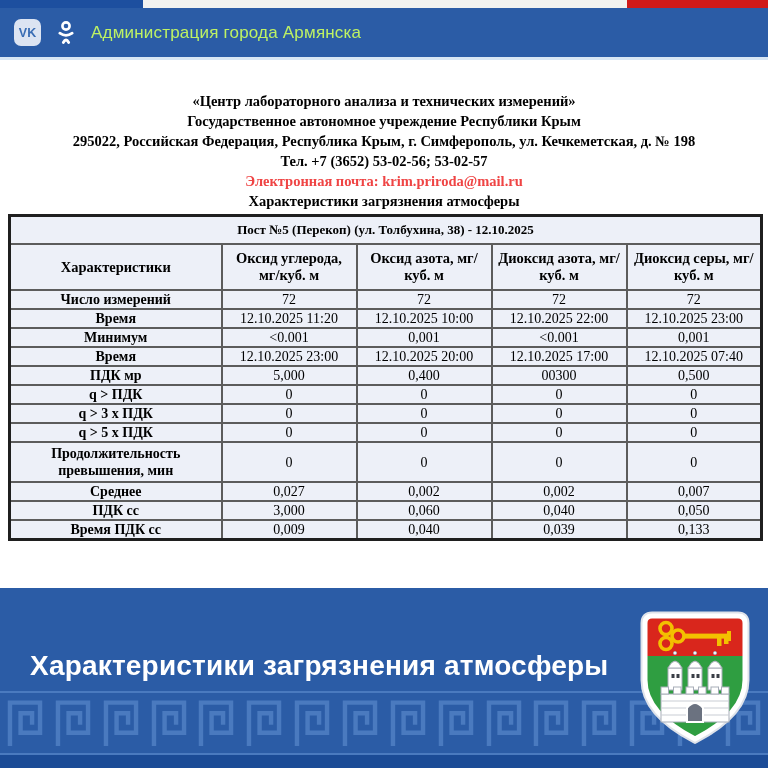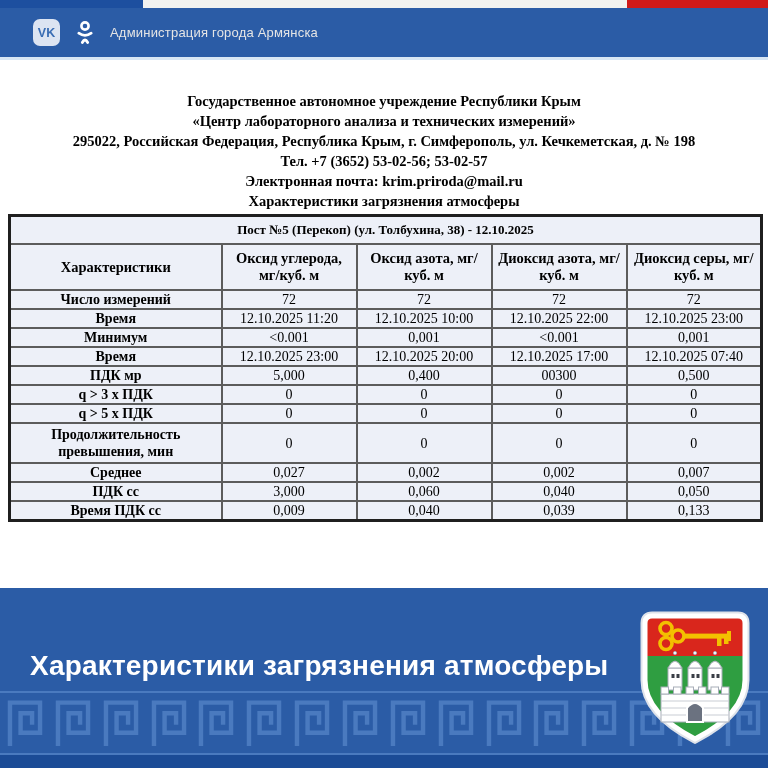--- a/index.html
+++ b/index.html
@@ -8,38 +8,38 @@
     background:#ffffff;font-family:"Liberation Sans",sans-serif;
   }
   
   .flag-stripe{position:absolute;top:0;left:0;width:768px;height:8px;display:flex;}
   .flag-blue{width:143px;background:#1d4f9f;}
   .flag-white{flex:1;background:#f2f2f0;}
   .flag-red{width:141px;background:#d01a1a;}
   
   .topbar{
     position:absolute;top:8px;left:0;width:768px;height:49px;background:#2b5ca6;
-    display:flex;align-items:center;padding-left:33px;box-sizing:border-box;gap:13px;
+    display:flex;align-items:center;padding-left:14px;box-sizing:border-box;gap:13px;
   }
   .vk-badge{
     width:27px;height:27px;border-radius:7px;background:rgba(235,240,248,0.92);
     display:flex;align-items:center;justify-content:center;
     font-weight:bold;font-size:12.5px;color:#3a6db4;flex:0 0 auto;cursor:pointer;
   }
   .ok-badge{width:24px;height:27px;flex:0 0 auto;cursor:pointer;display:flex;align-items:center;justify-content:center;}
-  .topbar-title{color:#e5e5e5;font-size:13px;letter-spacing:0.2px;}
+  .topbar-title{color:#bef264;font-size:17px;letter-spacing:0.2px;}
   
   .content{
     position:absolute;top:57px;left:0;width:768px;height:531px;background:#ffffff;
     border-top:3px solid #d8e6f4;box-sizing:border-box;
     font-family:"Liberation Serif","DejaVu Serif",serif;color:#000;
   }
   .org{padding-top:31px;text-align:center;}
   .org p{margin:0;line-height:20px;font-size:14.5px;font-weight:bold;}
-  .org .email{color:#000000;cursor:pointer;}
+  .org .email{color:#ef4444;cursor:pointer;}
   
   table.pollution{
     border-collapse:collapse;table-layout:fixed;width:752px;margin:3px 8px 0 8px;
     border:3px solid #1f1f1f;font-family:"Liberation Serif","DejaVu Serif",serif;
   }
   table.pollution th,table.pollution td{
     border:2px solid #5c5c5c;background:#edf0f8;text-align:center;vertical-align:middle;
     padding:0 3px;color:#000;overflow:hidden;
   }
   tr.caption-row th{height:26px;font-size:13px;font-weight:bold;}
@@ -81,22 +81,22 @@
       <circle cx="12" cy="7" r="3.6" fill="none" stroke="#ffffff" stroke-width="2.6"></circle>
       <path d="M5.8,14.2 Q12,18.6 18.2,14.2" fill="none" stroke="#ffffff" stroke-width="2.8" stroke-linecap="round"></path>
       <path d="M9.3,23.5 Q12,18.5 14.7,23.5" fill="none" stroke="#ffffff" stroke-width="2.8" stroke-linecap="round"></path>
     </svg>
   </div>
   <div class="topbar-title">Администрация города Армянска</div>
 </div>
 
 <div class="content">
   <div class="org">
+    <p>«Центр лабораторного анализа и технических измерений»</p>
     <p>Государственное автономное учреждение Республики Крым</p>
-    <p>«Центр лабораторного анализа и технических измерений»</p>
     <p>295022, Российская Федерация, Республика Крым, г. Симферополь, ул. Кечкеметская, д. № 198</p>
     <p>Тел. +7 (3652) 53-02-56; 53-02-57</p>
     <p class="email">Электронная почта: krim.priroda@mail.ru</p>
     <p>Характеристики  загрязнения  атмосферы</p>
   </div>
 
   <table class="pollution">
     <colgroup>
       <col style="width:212px">
         <col style="width:135px">
@@ -144,20 +144,27 @@
       <td>12.10.2025 07:40</td>
     </tr>
     <tr class="data-row">
       <td class="rowlabel">ПДК мр</td>
       <td>5,000</td>
       <td>0,400</td>
       <td>00300</td>
       <td>0,500</td>
     </tr>
     <tr class="data-row">
+      <td class="rowlabel">q &gt; ПДК</td>
+      <td>0</td>
+      <td>0</td>
+      <td>0</td>
+      <td>0</td>
+    </tr>
+    <tr class="data-row">
       <td class="rowlabel">q &gt; 3 x ПДК</td>
       <td>0</td>
       <td>0</td>
       <td>0</td>
       <td>0</td>
     </tr>
     <tr class="data-row">
       <td class="rowlabel">q &gt; 5 x ПДК</td>
       <td>0</td>
       <td>0</td>

